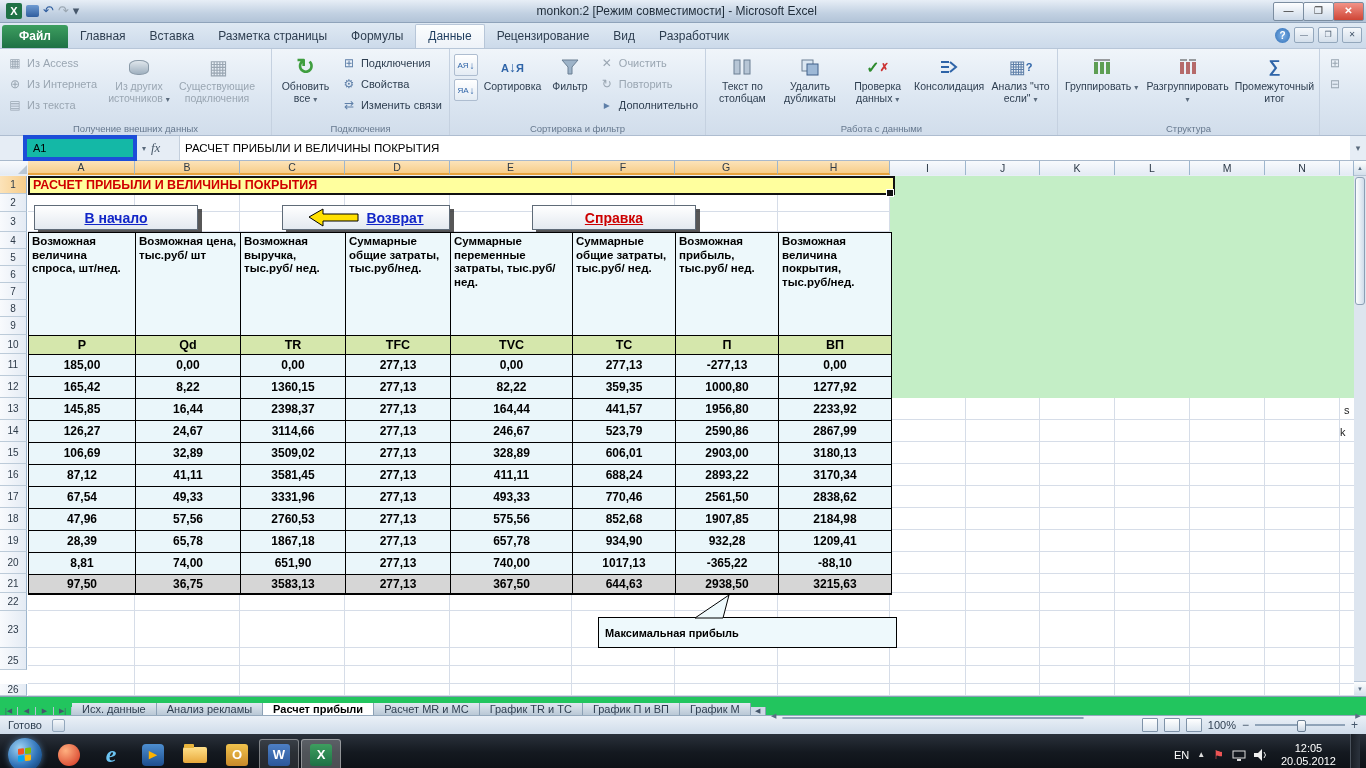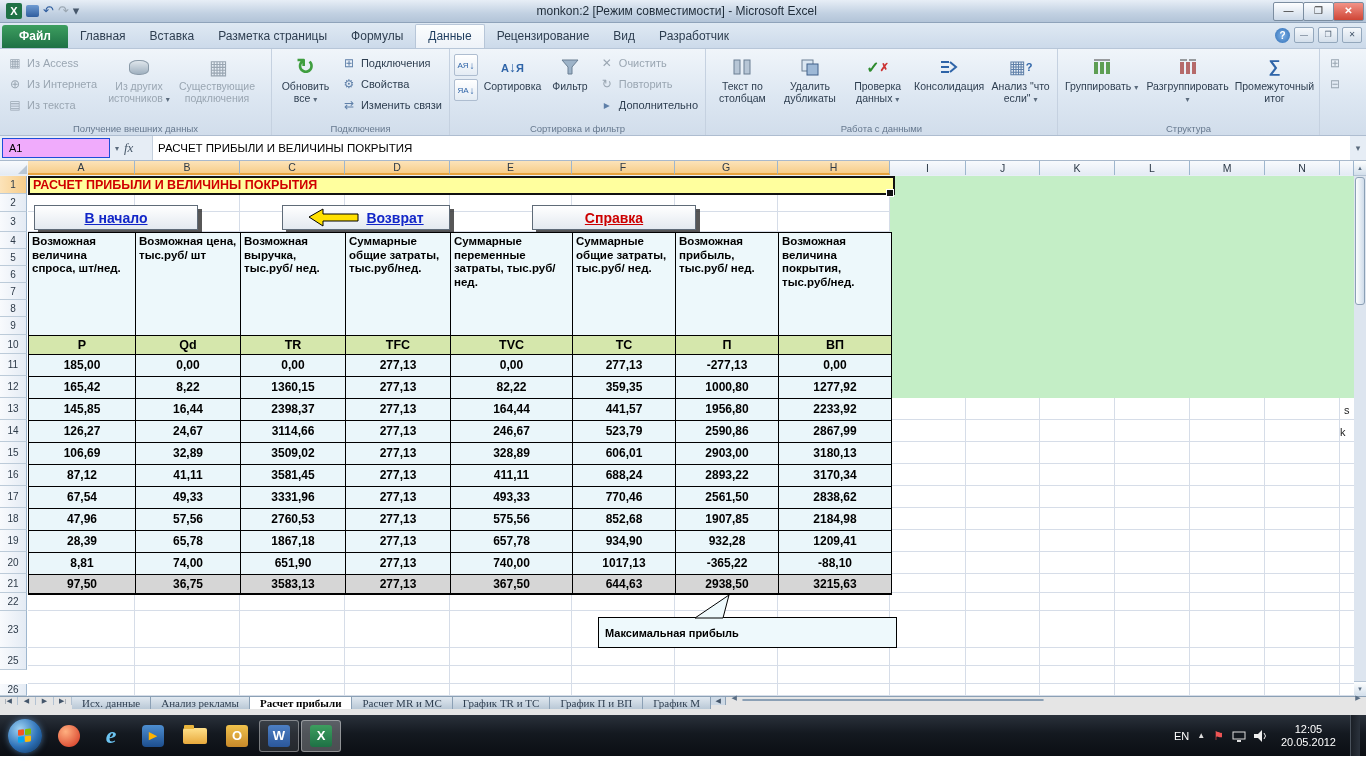--- a/index.html
+++ b/index.html
@@ -45,22 +45,22 @@
   .rbig{width:68px;display:flex;flex-direction:column;align-items:center;text-align:center;border-radius:2px;padding:1px 0;}
   .rbig .ic-box{height:28px;display:flex;align-items:center;justify-content:center;}
   .rb-label{line-height:11.5px;font-size:10.5px;}
   .rb-caret{font-size:8px;color:#5b6b7d;}
   .cyl{width:18px;height:13px;background:linear-gradient(#dfe6ec,#9fb0bf);border:1px solid #8a9aa8;border-radius:9px/5px;display:inline-block;}
   .sqbtn{width:22px;height:20px;border:1px solid #aebdd0;background:linear-gradient(#fff,#e4ecf4);
     border-radius:2px;font-size:8px;line-height:9px;text-align:center;color:#2e64a8;display:flex;align-items:center;justify-content:center;gap:1px;}
   .green{color:#3f9e3f;} .blue{color:#2e64a8;}
   
   .fbar{height:24px;background:#e6edf5;border-bottom:1px solid #a9b9cc;display:flex;align-items:center;padding-left:2px;}
-  .namebox{width:100px;height:18px;background:#f0abfc;border:1px solid #1d4ed8;font-size:11px;
-    display:flex;align-items:center;padding-left:6px;}
+  .namebox{width:100px;height:18px;background:#14b8a6;border:4px solid #1d4ed8;font-size:11px;
+    display:flex;align-items:center;padding-left:6px;margin-left:21px;}
   .nb-caret{width:14px;text-align:center;color:#5b6b7d;font-size:8px;}
   .fx{font-family:"Liberation Serif",serif;font-style:italic;width:28px;text-align:left;color:#4a5a6b;font-size:13px;}
   .finput{flex:1;height:100%;background:#fff;border-left:1px solid #c4cfdc;font-size:11.5px;display:flex;align-items:center;padding-left:5px;}
   .fexpand{width:16px;color:#5b6b7d;font-size:9px;text-align:center;}
   
   .sheet-area{display:flex;height:535px;}
   .sheet-left{width:1354px;position:relative;}
   .colhdr{height:15px;position:relative;background:#e8eef6;border-bottom:1px solid #9eb6ce;}
   .corner{position:absolute;left:0;top:0;width:28px;height:14px;background:linear-gradient(#f8fafd,#e4ebf4);
     border-right:1px solid #9eb6ce;}
@@ -96,21 +96,21 @@
   .callout{position:absolute;top:441px;height:31px;background:#eef9fc;border:1px solid #000;
     font-size:11px;font-weight:bold;display:flex;align-items:center;padding-left:6px;white-space:pre-wrap;box-sizing:border-box;}
   .ctail{position:absolute;top:-24px;}
   .stray{position:absolute;font-size:11px;color:#222;}
   
   .vscroll{width:12px;background:#dde5ef;border-left:1px solid #a9b9cc;display:flex;flex-direction:column;align-items:center;}
   .vs-btn{width:12px;height:14px;font-size:6px;color:#5b6f85;text-align:center;line-height:14px;background:linear-gradient(#fdfefe,#d3dfeb);border-bottom:1px solid #b4c3d4;}
   .vs-thumb{width:10px;height:128px;margin-top:1px;background:linear-gradient(90deg,#fdfefe,#cfdcea);border:1px solid #8ba0b5;border-radius:3px;box-sizing:border-box;}
   .vs-track{flex:1;}
   
-  .tabrow{height:18px;background:#e5e5e5;border-top:1px solid #8ba0b5;display:flex;align-items:flex-start;font-size:11px;font-family:Liberation Serif, serif;}
+  .tabrow{height:18px;background:#22c55e;border-top:1px solid #8ba0b5;display:flex;align-items:flex-end;font-size:11px;}
   .tnav{width:17px;display:flex;align-items:center;justify-content:center;font-size:7px;color:#44566b;border-right:1px solid #b3c2d2;}
   .stab{padding:0 10px;display:flex;align-items:center;background:linear-gradient(#e0e8f0,#b9c8d6);
     border-right:1px solid #8ba0b5;color:#2e3e50;white-space:nowrap;}
   .stab.active{background:#fff;font-weight:bold;color:#000;}
   .tab-end{width:14px;display:flex;align-items:center;justify-content:center;font-size:7px;color:#44566b;border-right:1px solid #8ba0b5;background:#cdd9e5;}
   .hscroll{flex:1;position:relative;background:#d3dfeb;}
   .hs-btn{position:absolute;top:1px;bottom:1px;width:14px;font-size:7px;color:#5b6f85;display:flex;align-items:center;justify-content:center;background:linear-gradient(#fdfefe,#d3dfeb);}
   .hs-thumb{position:absolute;left:16px;top:2px;bottom:2px;width:300px;background:linear-gradient(#fdfefe,#cfdcea);border:1px solid #8ba0b5;border-radius:2px;}
   
   .status{height:18px;background:linear-gradient(#eaf0f7,#cfdcea);border-top:1px solid #95a9bd;
@@ -639,20 +639,35 @@
         <div class="stab">График М</div>
       </div>
     <div class="tab-end">◀</div>
     <div class="hscroll">
       <div class="hs-btn" style="left:1px">◀</div>
       <div class="hs-thumb"></div>
       <div class="hs-btn" style="right:1px">▶</div>
     </div>
   </div>
 
+  <div class="status">
+    <div class="st-mode">Готово</div>
+    <div class="st-macro"></div>
+    <div class="st-right">
+      <div class="view-ic"></div>
+      <div class="view-ic"></div>
+      <div class="view-ic"></div>
+      <span>100%</span>
+      <span class="zoom-pm">−</span>
+      <div class="zoom-track">
+          <div class="zoom-thumb"></div>
+        </div>
+      <span class="zoom-pm">+</span>
+    </div>
+  </div>
 
   <div class="taskbar">
     <div class="orb">
       <div class="flag">
         <i style="background:#f35325"></i>
           <i style="background:#81bc06"></i>
           <i style="background:#05a6f0"></i>
           <i style="background:#ffba08"></i>
       </div>
     </div>

